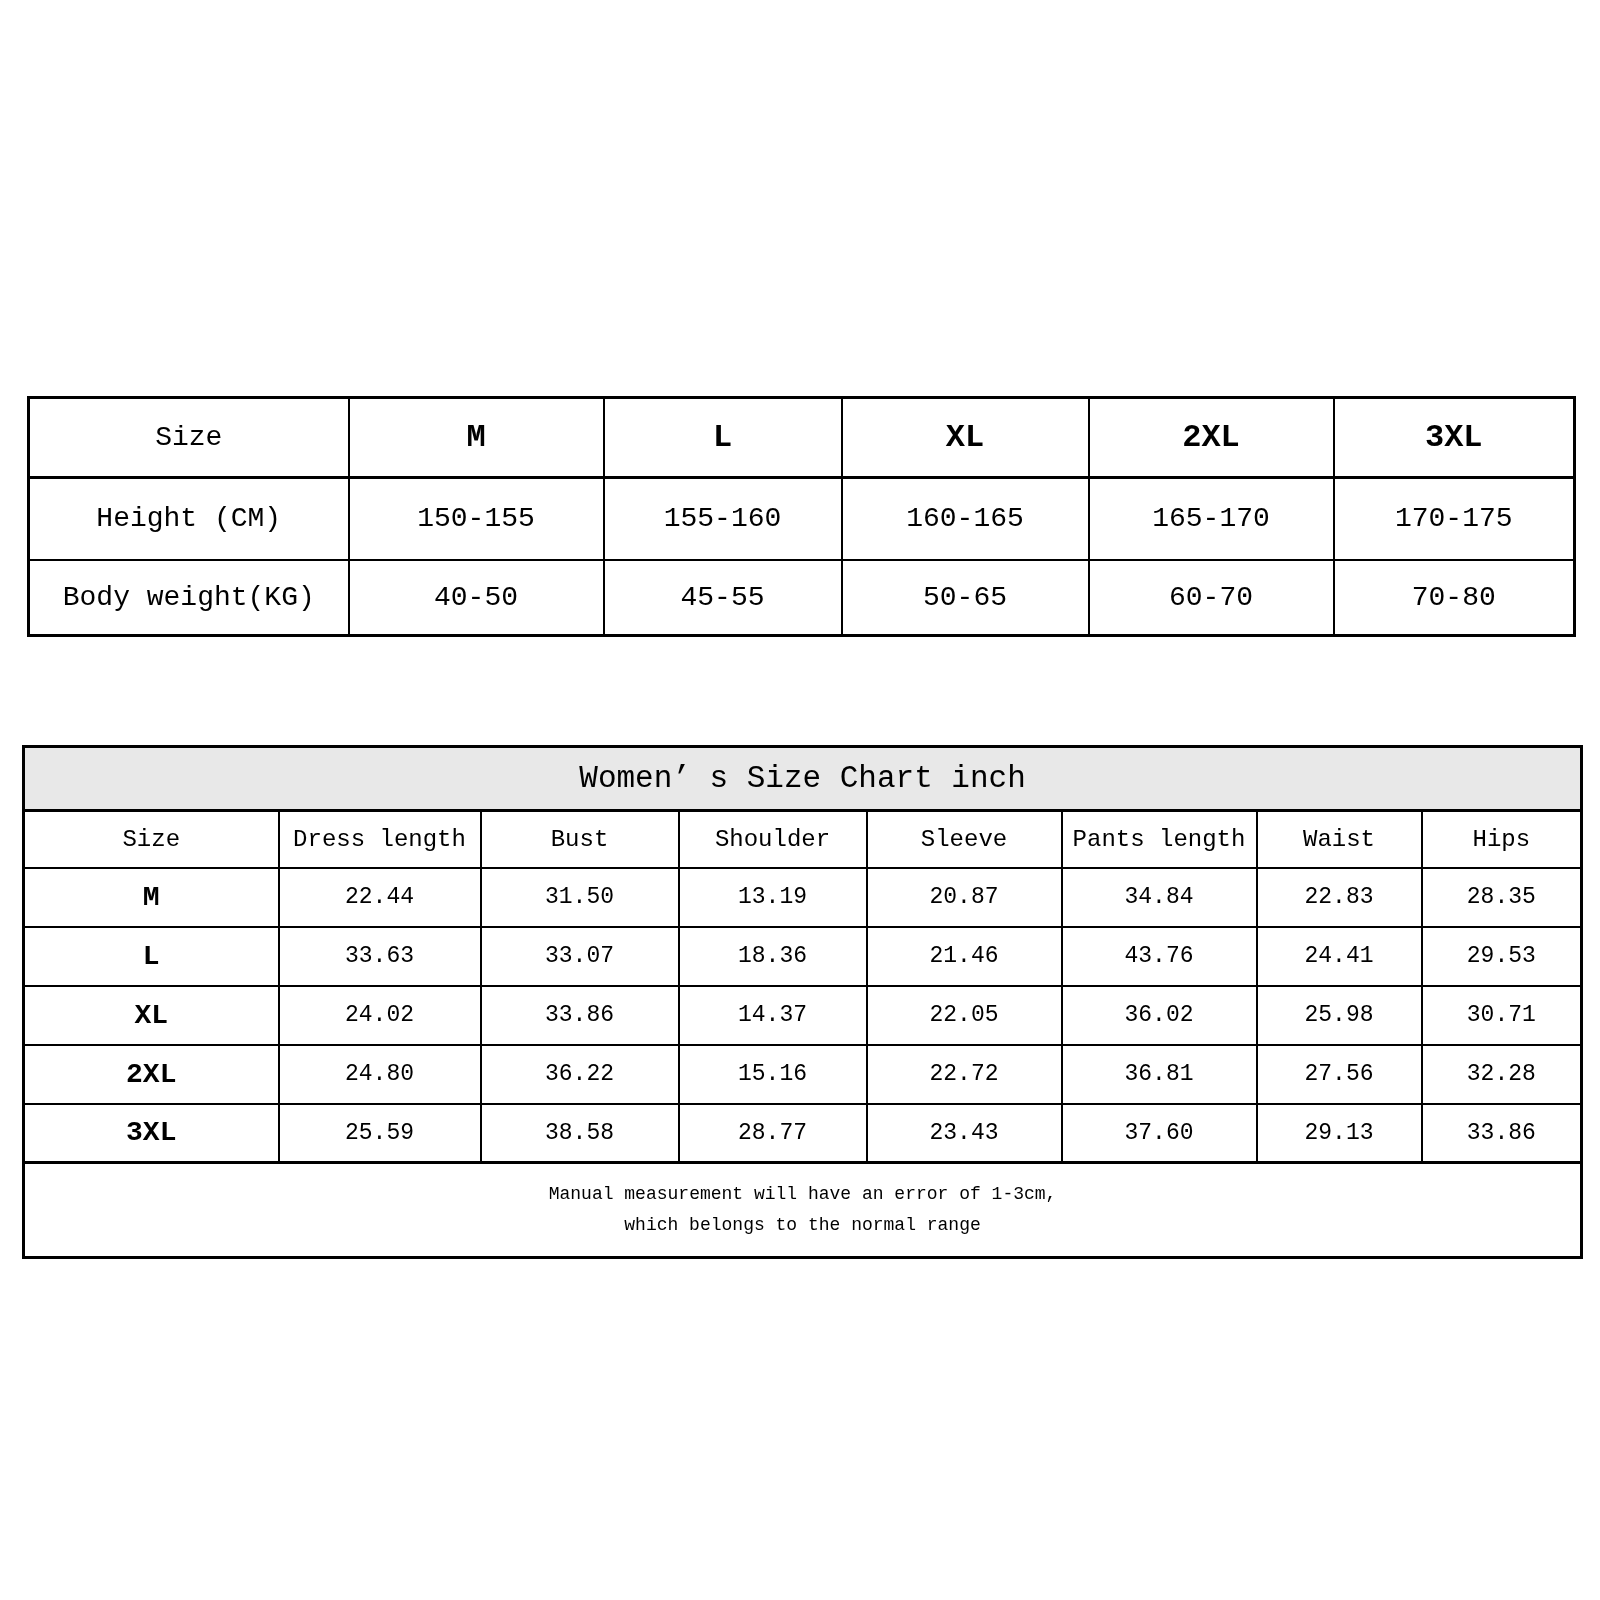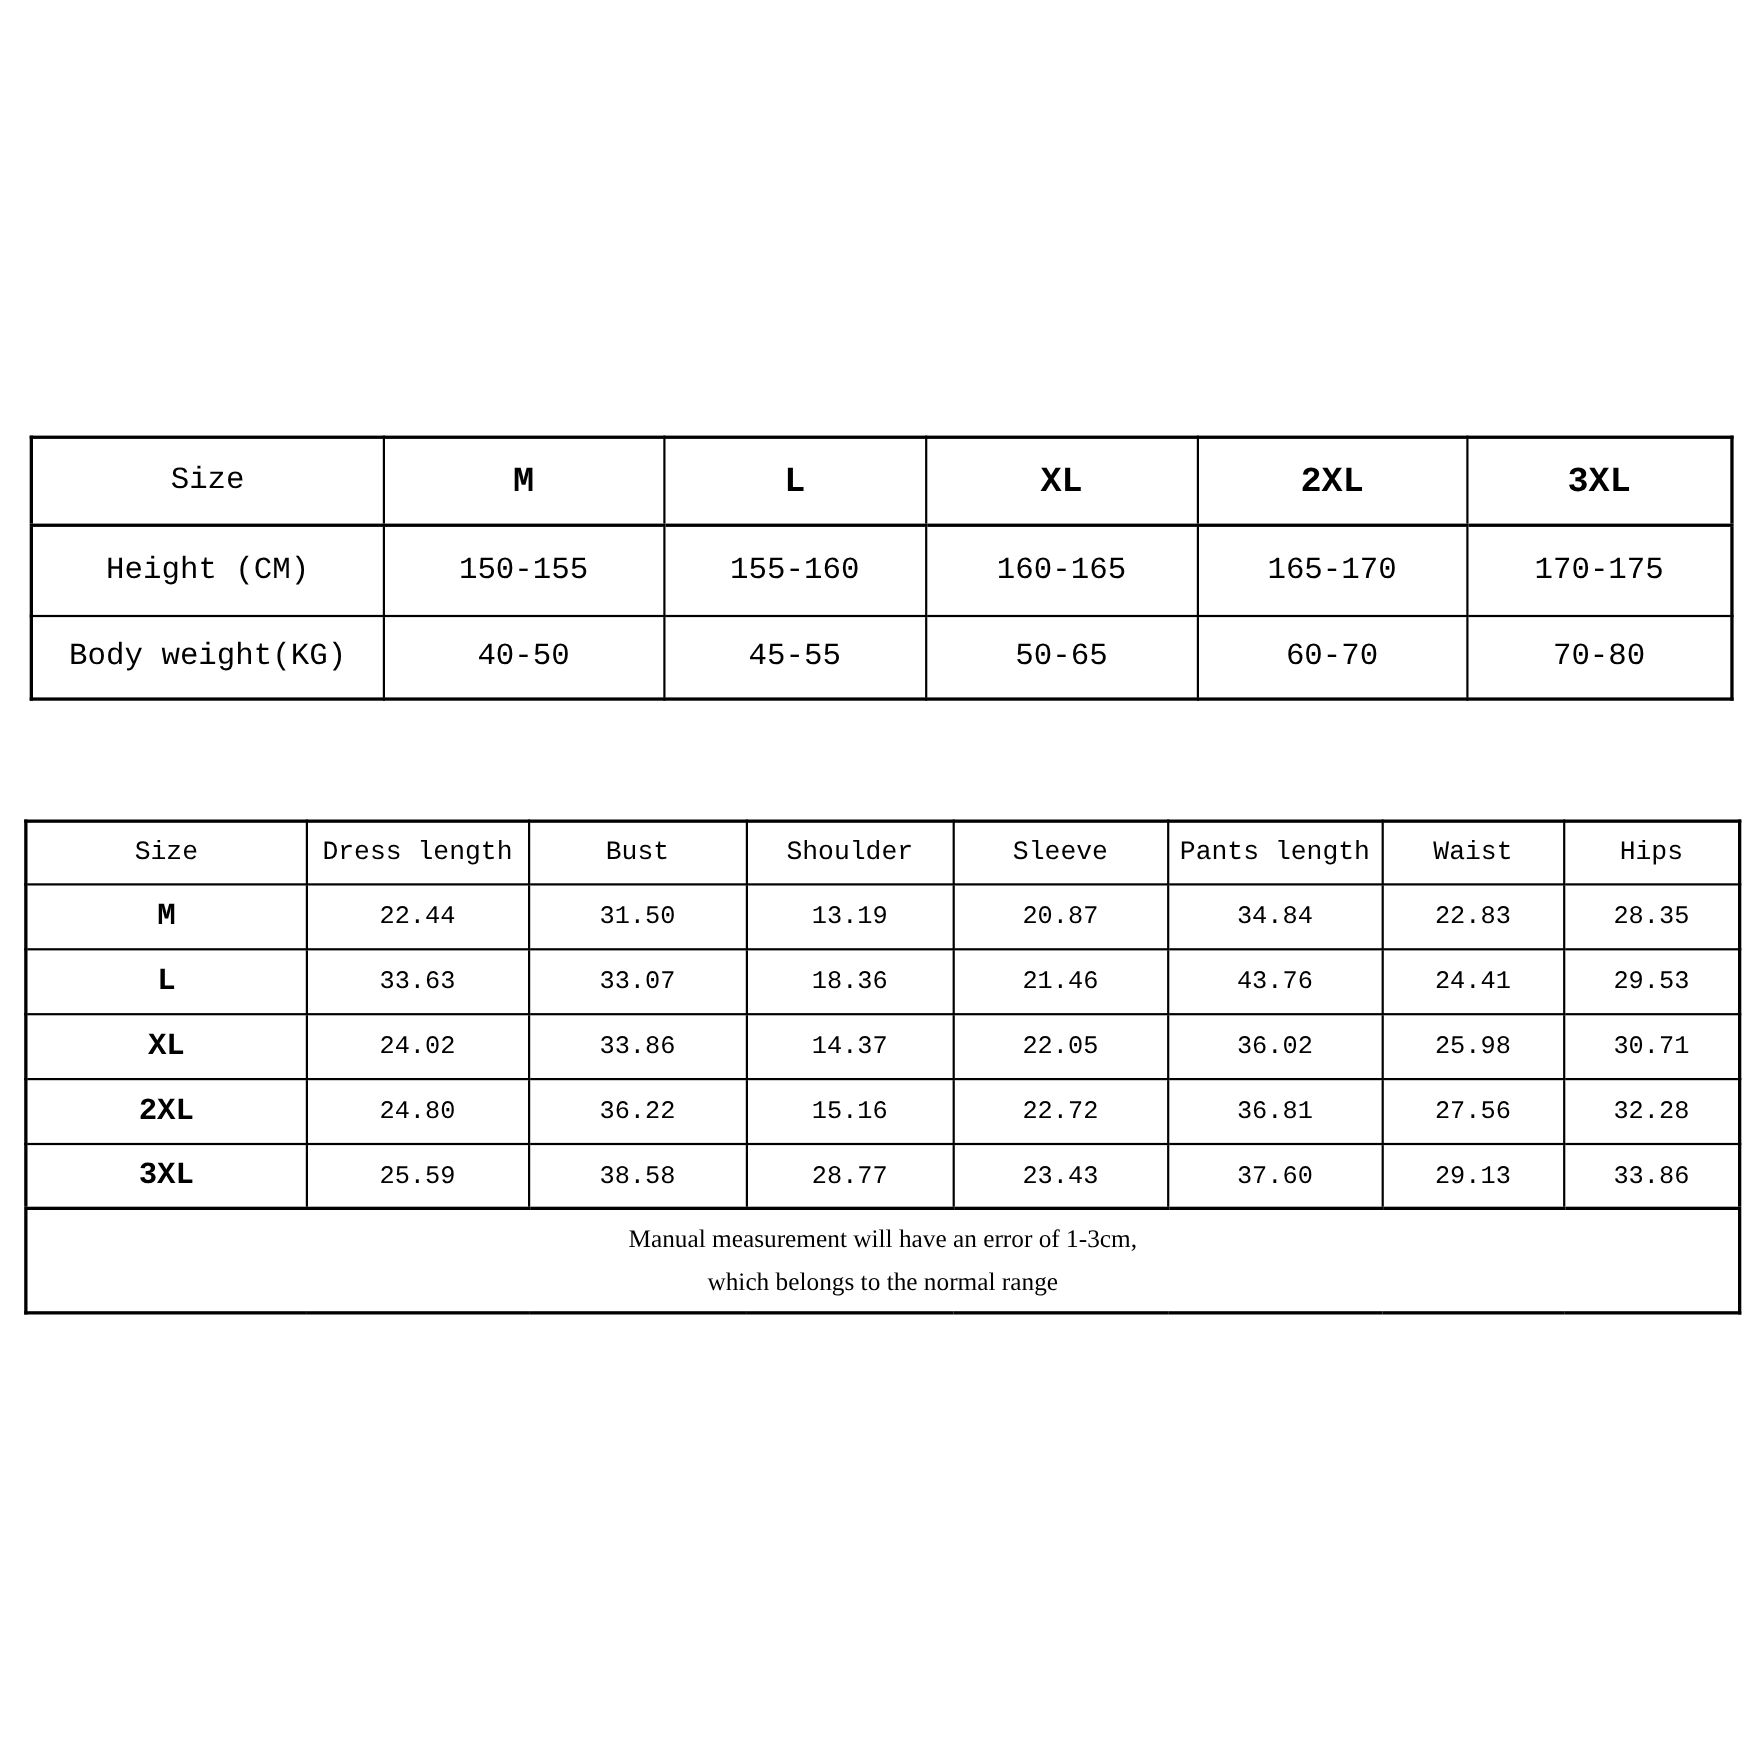--- a/index.html
+++ b/index.html
@@ -65,23 +65,22 @@
   #table-inch tr.t-head { height: 57px; }
   #table-inch tr.t-head td { font-size: 24px; }
   #table-inch tr.t-row { height: 59px; }
   #table-inch tr.t-row td.szl {
     font-weight: bold;
     font-size: 28px;
   }
   #table-inch tr.t-row-last td { border-bottom: 3px solid #000000; }
   #table-inch tr.t-foot { height: 95px; }
   #table-inch tr.t-foot td {
-    font-size: 23px;
+    font-size: 18px;
     line-height: 1.7;
-    font-family: Liberation Serif, serif;
   }
 </style>
 </head>
 <body>
 
 <div class="canvas">
 
   <table id="table-cm">
     <colgroup>
       <col style="width:320px">
@@ -124,20 +123,23 @@
       <col style="width:255px">
       <col style="width:202px">
       <col style="width:198px">
       <col style="width:188px">
       <col style="width:195px">
       <col style="width:195px">
       <col style="width:165px">
       <col style="width:160px">
     </colgroup>
     <tbody>
+      <tr class="t-title">
+        <td colspan="8">Women’ s Size Chart inch</td>
+      </tr>
       <tr class="t-head">
         <td>Size</td>
         <td>Dress length</td>
         <td>Bust</td>
         <td>Shoulder</td>
         <td>Sleeve</td>
         <td>Pants length</td>
         <td>Waist</td>
         <td>Hips</td>
       </tr>

